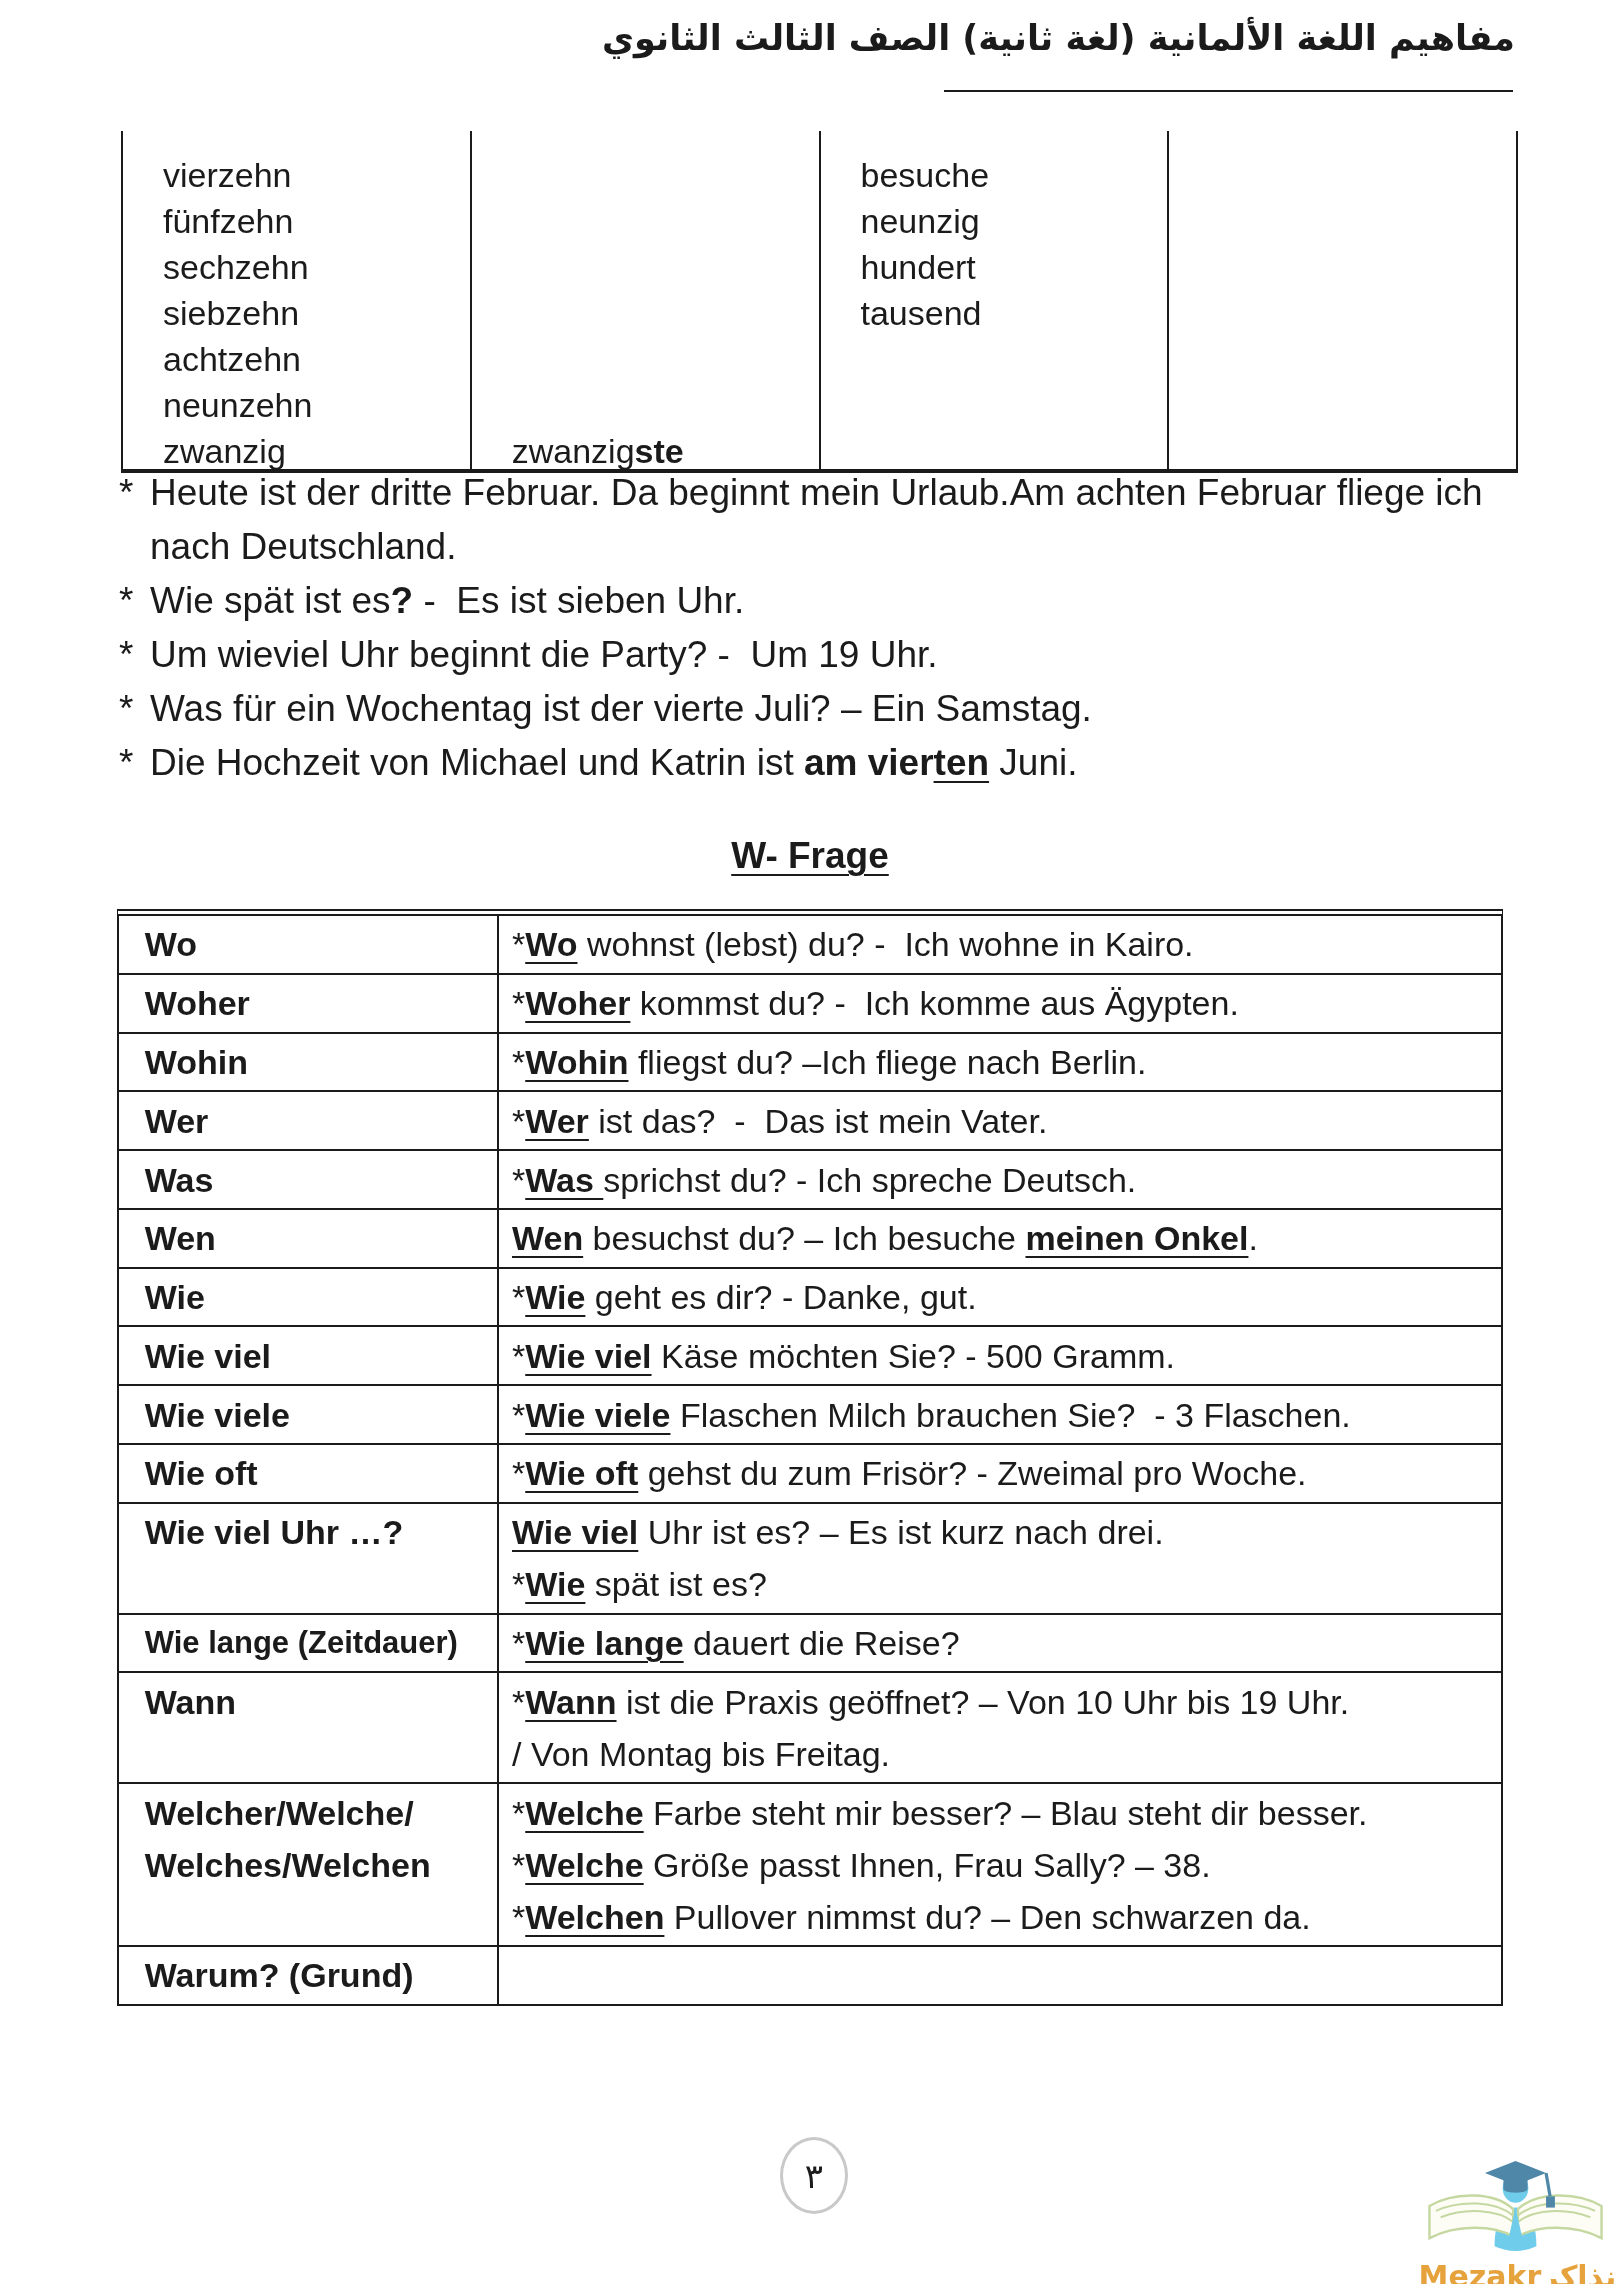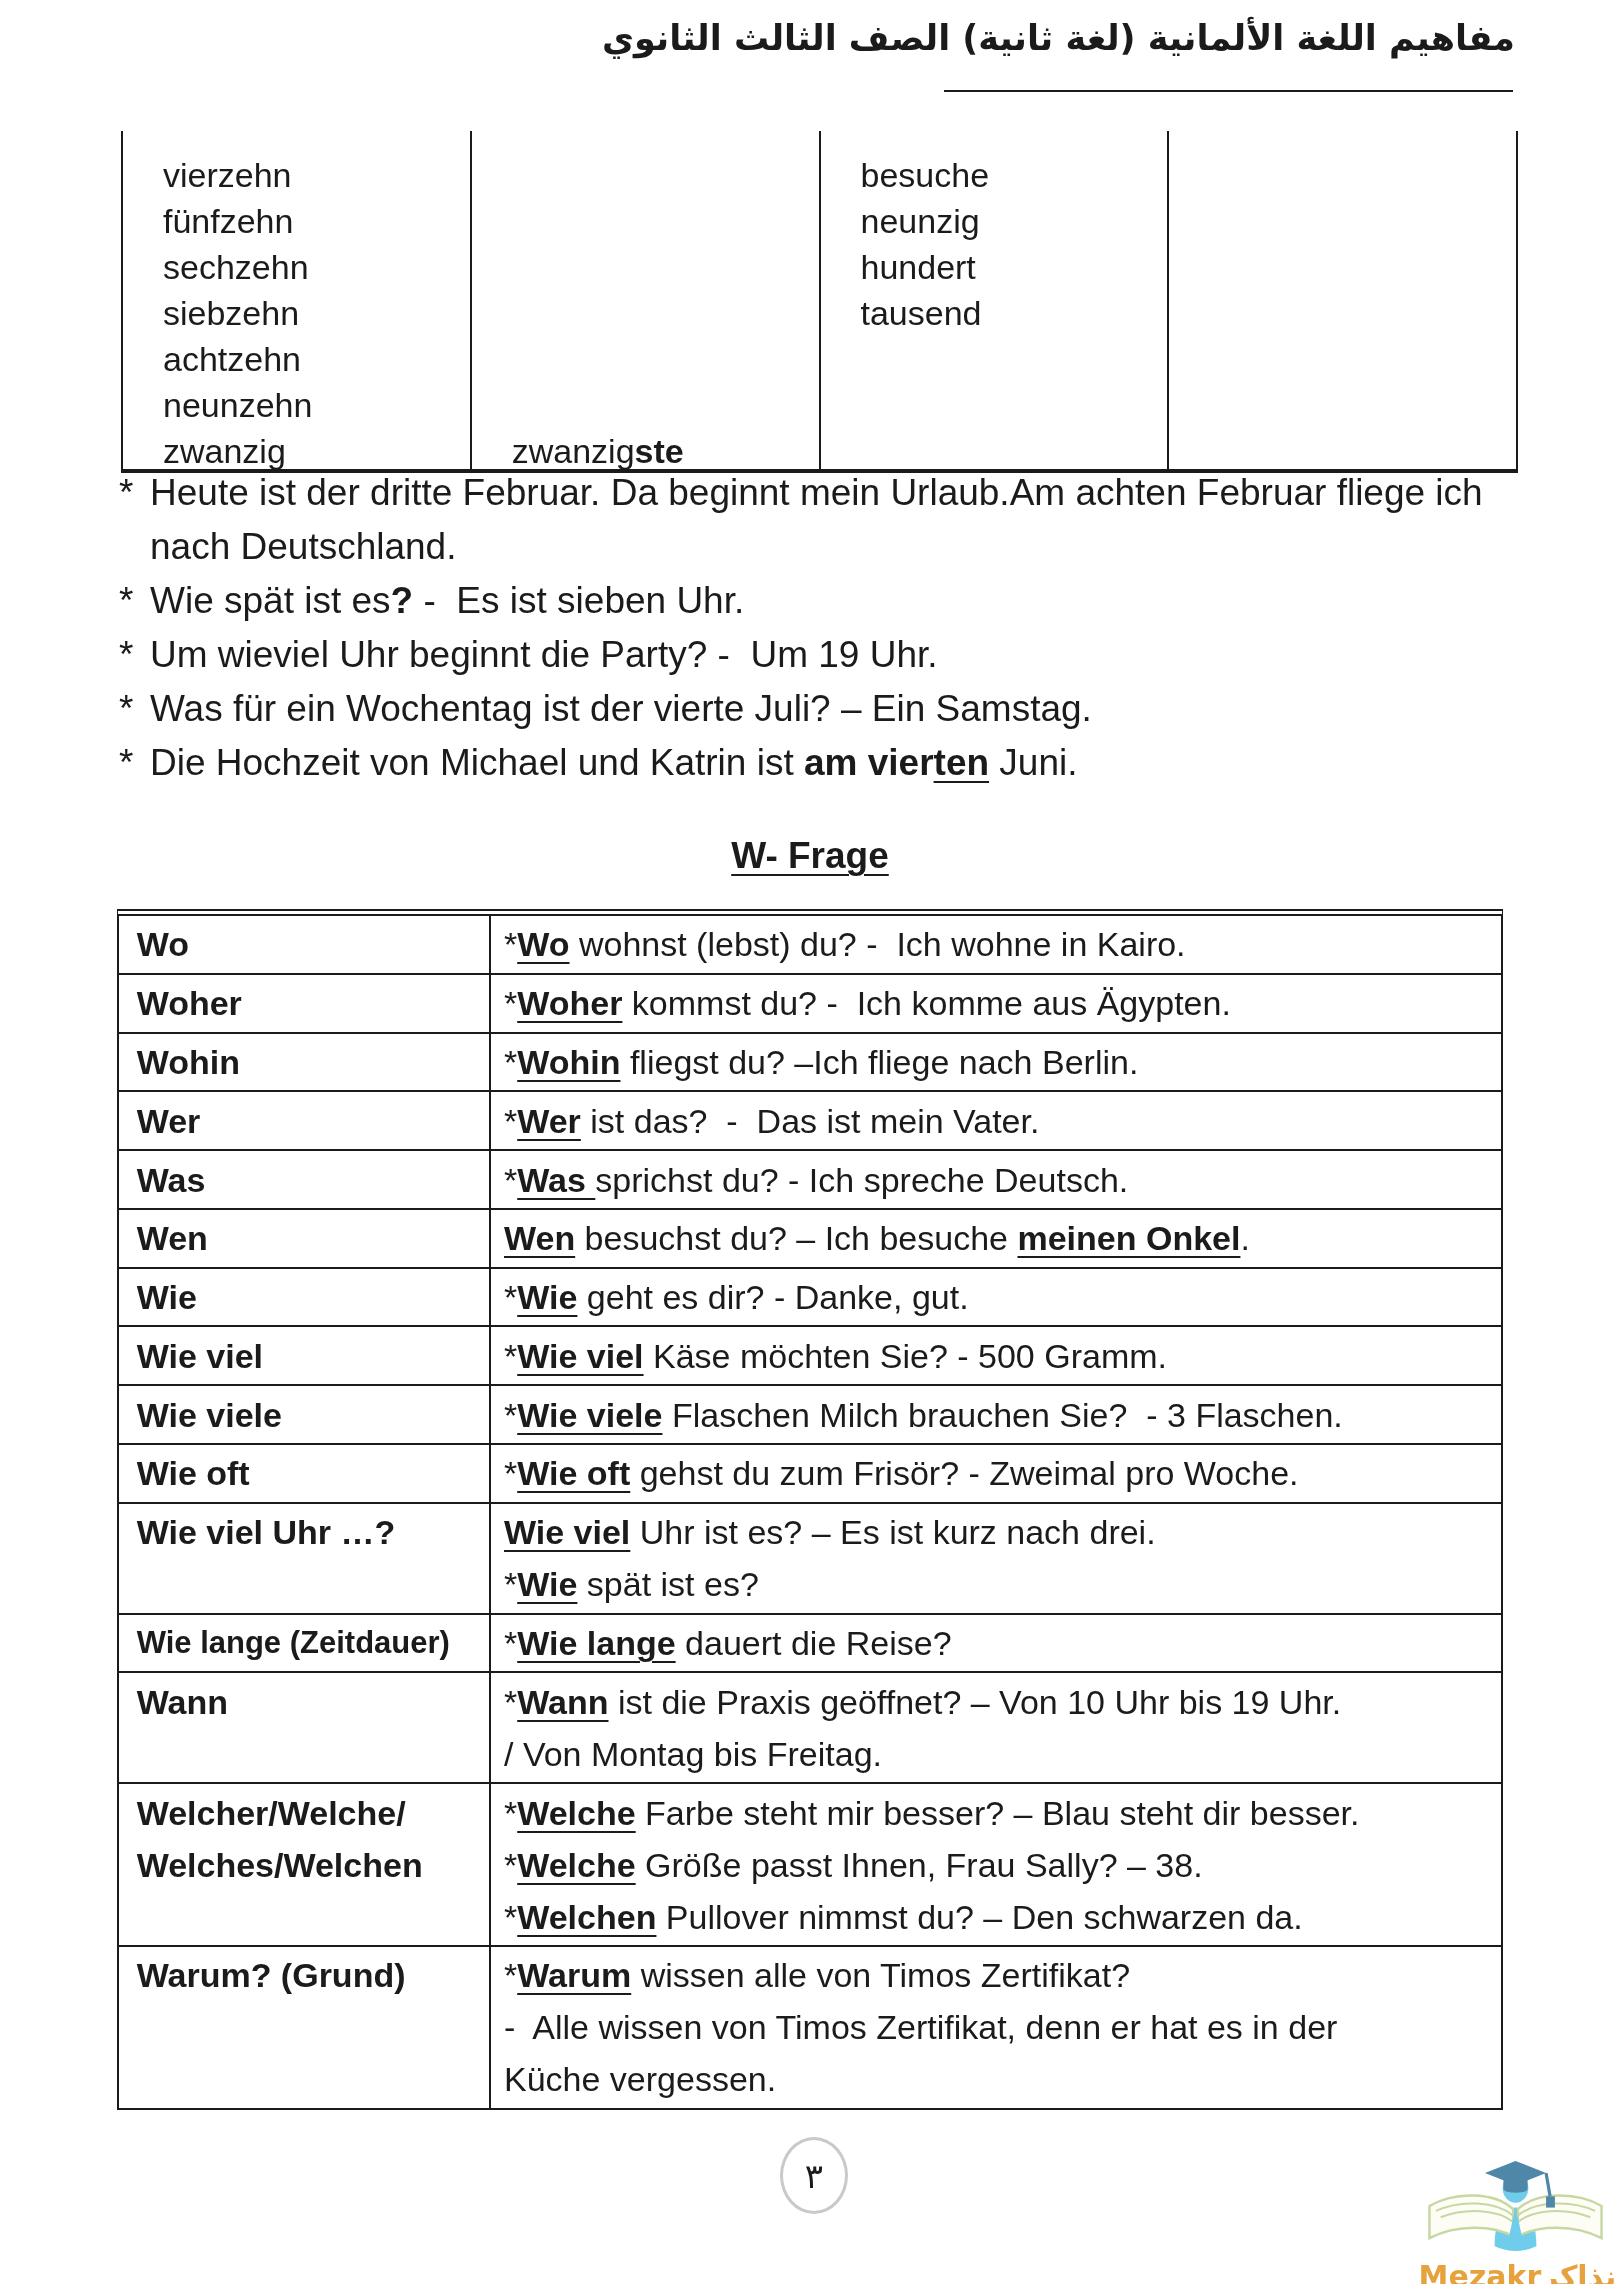--- a/index.html
+++ b/index.html
@@ -39,21 +39,21 @@
   .section-title{
     position:absolute;left:117px;top:835px;width:1386px;text-align:center;
     font-size:37px;font-weight:700;text-decoration:underline;
     text-decoration-thickness:2.4px;text-underline-offset:5.6px;
   }
   
   .wtable{
     position:absolute;left:117px;top:909px;width:1386px;
     border:2.4px solid var(--border);border-top:7.3px double var(--border);box-sizing:border-box;
   }
-  .wrow{display:flex;border-top:2.4px solid var(--border);}
+  .wrow{display:flex;border-top:2.4px solid var(--border);padding-left:8px;}
   .wrow:first-child{border-top:none;}
   .wkey{flex:0 0 372px;width:372px;border-right:2.4px solid var(--border);padding:2.4px 4.8px 2.4px 17.7px;box-sizing:border-box;font-weight:700;}
   .wval{flex:1;padding:2.4px 8px 2.4px 13px;box-sizing:border-box;overflow:hidden;}
   .wline{font-size:34px;line-height:52px;white-space:pre;}
   .compact .wline{font-size:31px;}
   
   .seg-b{font-weight:700;}
   .seg-bu{font-weight:700;text-decoration:underline;text-decoration-thickness:2.4px;text-underline-offset:5.6px;}
   
   .page-circle{
@@ -246,25 +246,20 @@
         <div class="wval">
           <div class="wline"><span>*</span><span class="seg-bu">Welche</span><span> Farbe steht mir besser? – Blau steht dir besser.</span></div>
           <div class="wline"><span>*</span><span class="seg-bu">Welche</span><span> Größe passt Ihnen, Frau Sally? – 38.</span></div>
           <div class="wline"><span>*</span><span class="seg-bu">Welchen</span><span> Pullover nimmst du? – Den schwarzen da.</span></div>
         </div>
       </div>
       <div class="wrow">
         <div class="wkey">
           <div class="wline">Warum? (Grund)</div>
         </div>
-        <div class="wval">
-          <div class="wline"><span>*</span><span class="seg-bu">Warum</span><span> wissen alle von Timos Zertifikat?</span></div>
-          <div class="wline"><span>-  Alle wissen von Timos Zertifikat, denn er hat es in der</span></div>
-          <div class="wline"><span>Küche vergessen.</span></div>
-        </div>
       </div>
     </div>
 
   <div class="page-circle">
     <span>٣</span>
   </div>
 
   <div class="logo">
     <svg width="193" height="102" viewBox="0 0 240 126">
 

